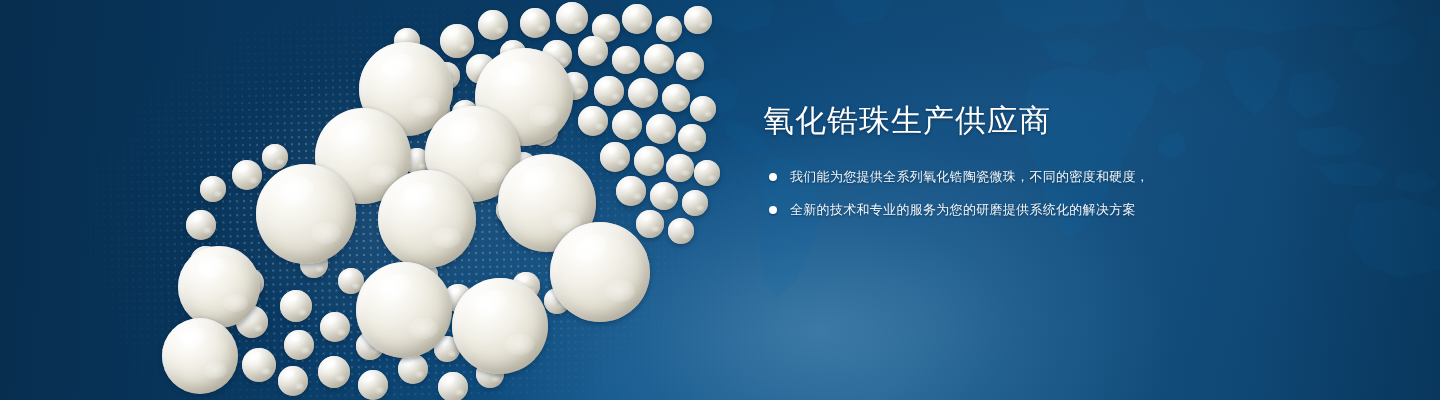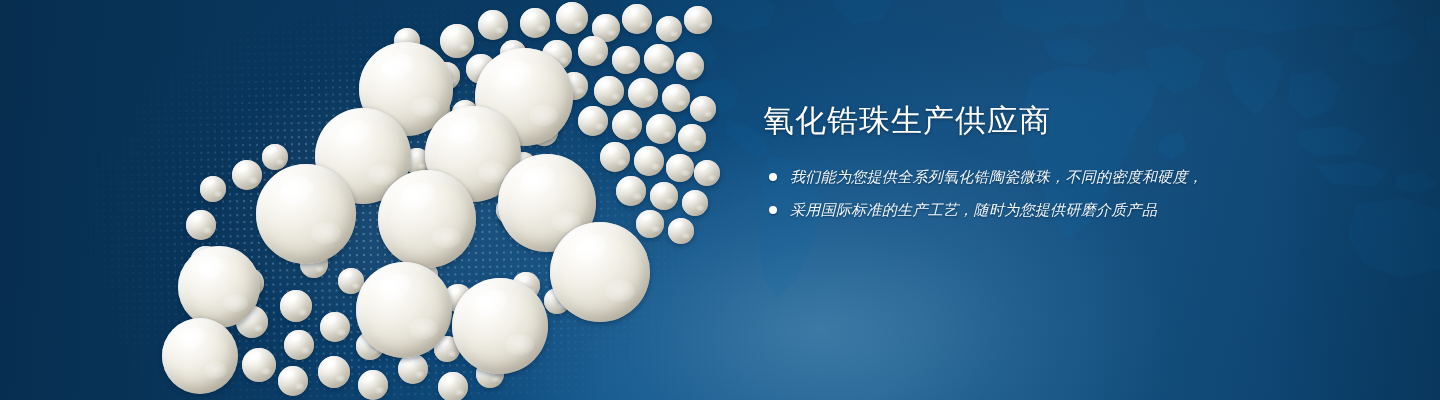--- a/index.html
+++ b/index.html
@@ -169,26 +169,25 @@
   }
   .bullets {
     list-style: none;
     margin: 0;
     padding: 0;
   }
   .bullet-item {
     position: relative;
     padding-left: 27px;
     margin-bottom: 9px;
-    font-size: 15px;
+    font-size: 13px;
     line-height: 24px;
     color: #f2f7fb;
     letter-spacing: 0.3px;
     text-shadow: 0 1px 2px rgba(2,26,48,0.5);
-    font-style: italic;
   }
   .bullet-item:last-child { margin-bottom: 0; }
   .bullet-dot {
     position: absolute;
     left: 6px;
     top: 8px;
     width: 8px;
     height: 8px;
     border-radius: 50%;
     background: #ffffff;
@@ -351,22 +350,22 @@
 
     <h1 class="headline">氧化锆珠生产供应商</h1>
 
     <ul class="bullets">
 
       <li class="bullet-item">
         <span class="bullet-dot"></span>
         <span class="bullet-line">我们能为您提供全系列氧化锆陶瓷微珠，不同的密度和硬度，</span>
       </li>
 
-
       <li class="bullet-item">
         <span class="bullet-dot"></span>
-        <span class="bullet-line">采用国际标准的生产工艺，随时为您提供研磨介质产品</span>
+        <span class="bullet-line">全新的技术和专业的服务为您的研磨提供系统化的解决方案</span>
       </li>
+
 
     </ul>
   </div>
 
 </div>
 
 </body></html>

